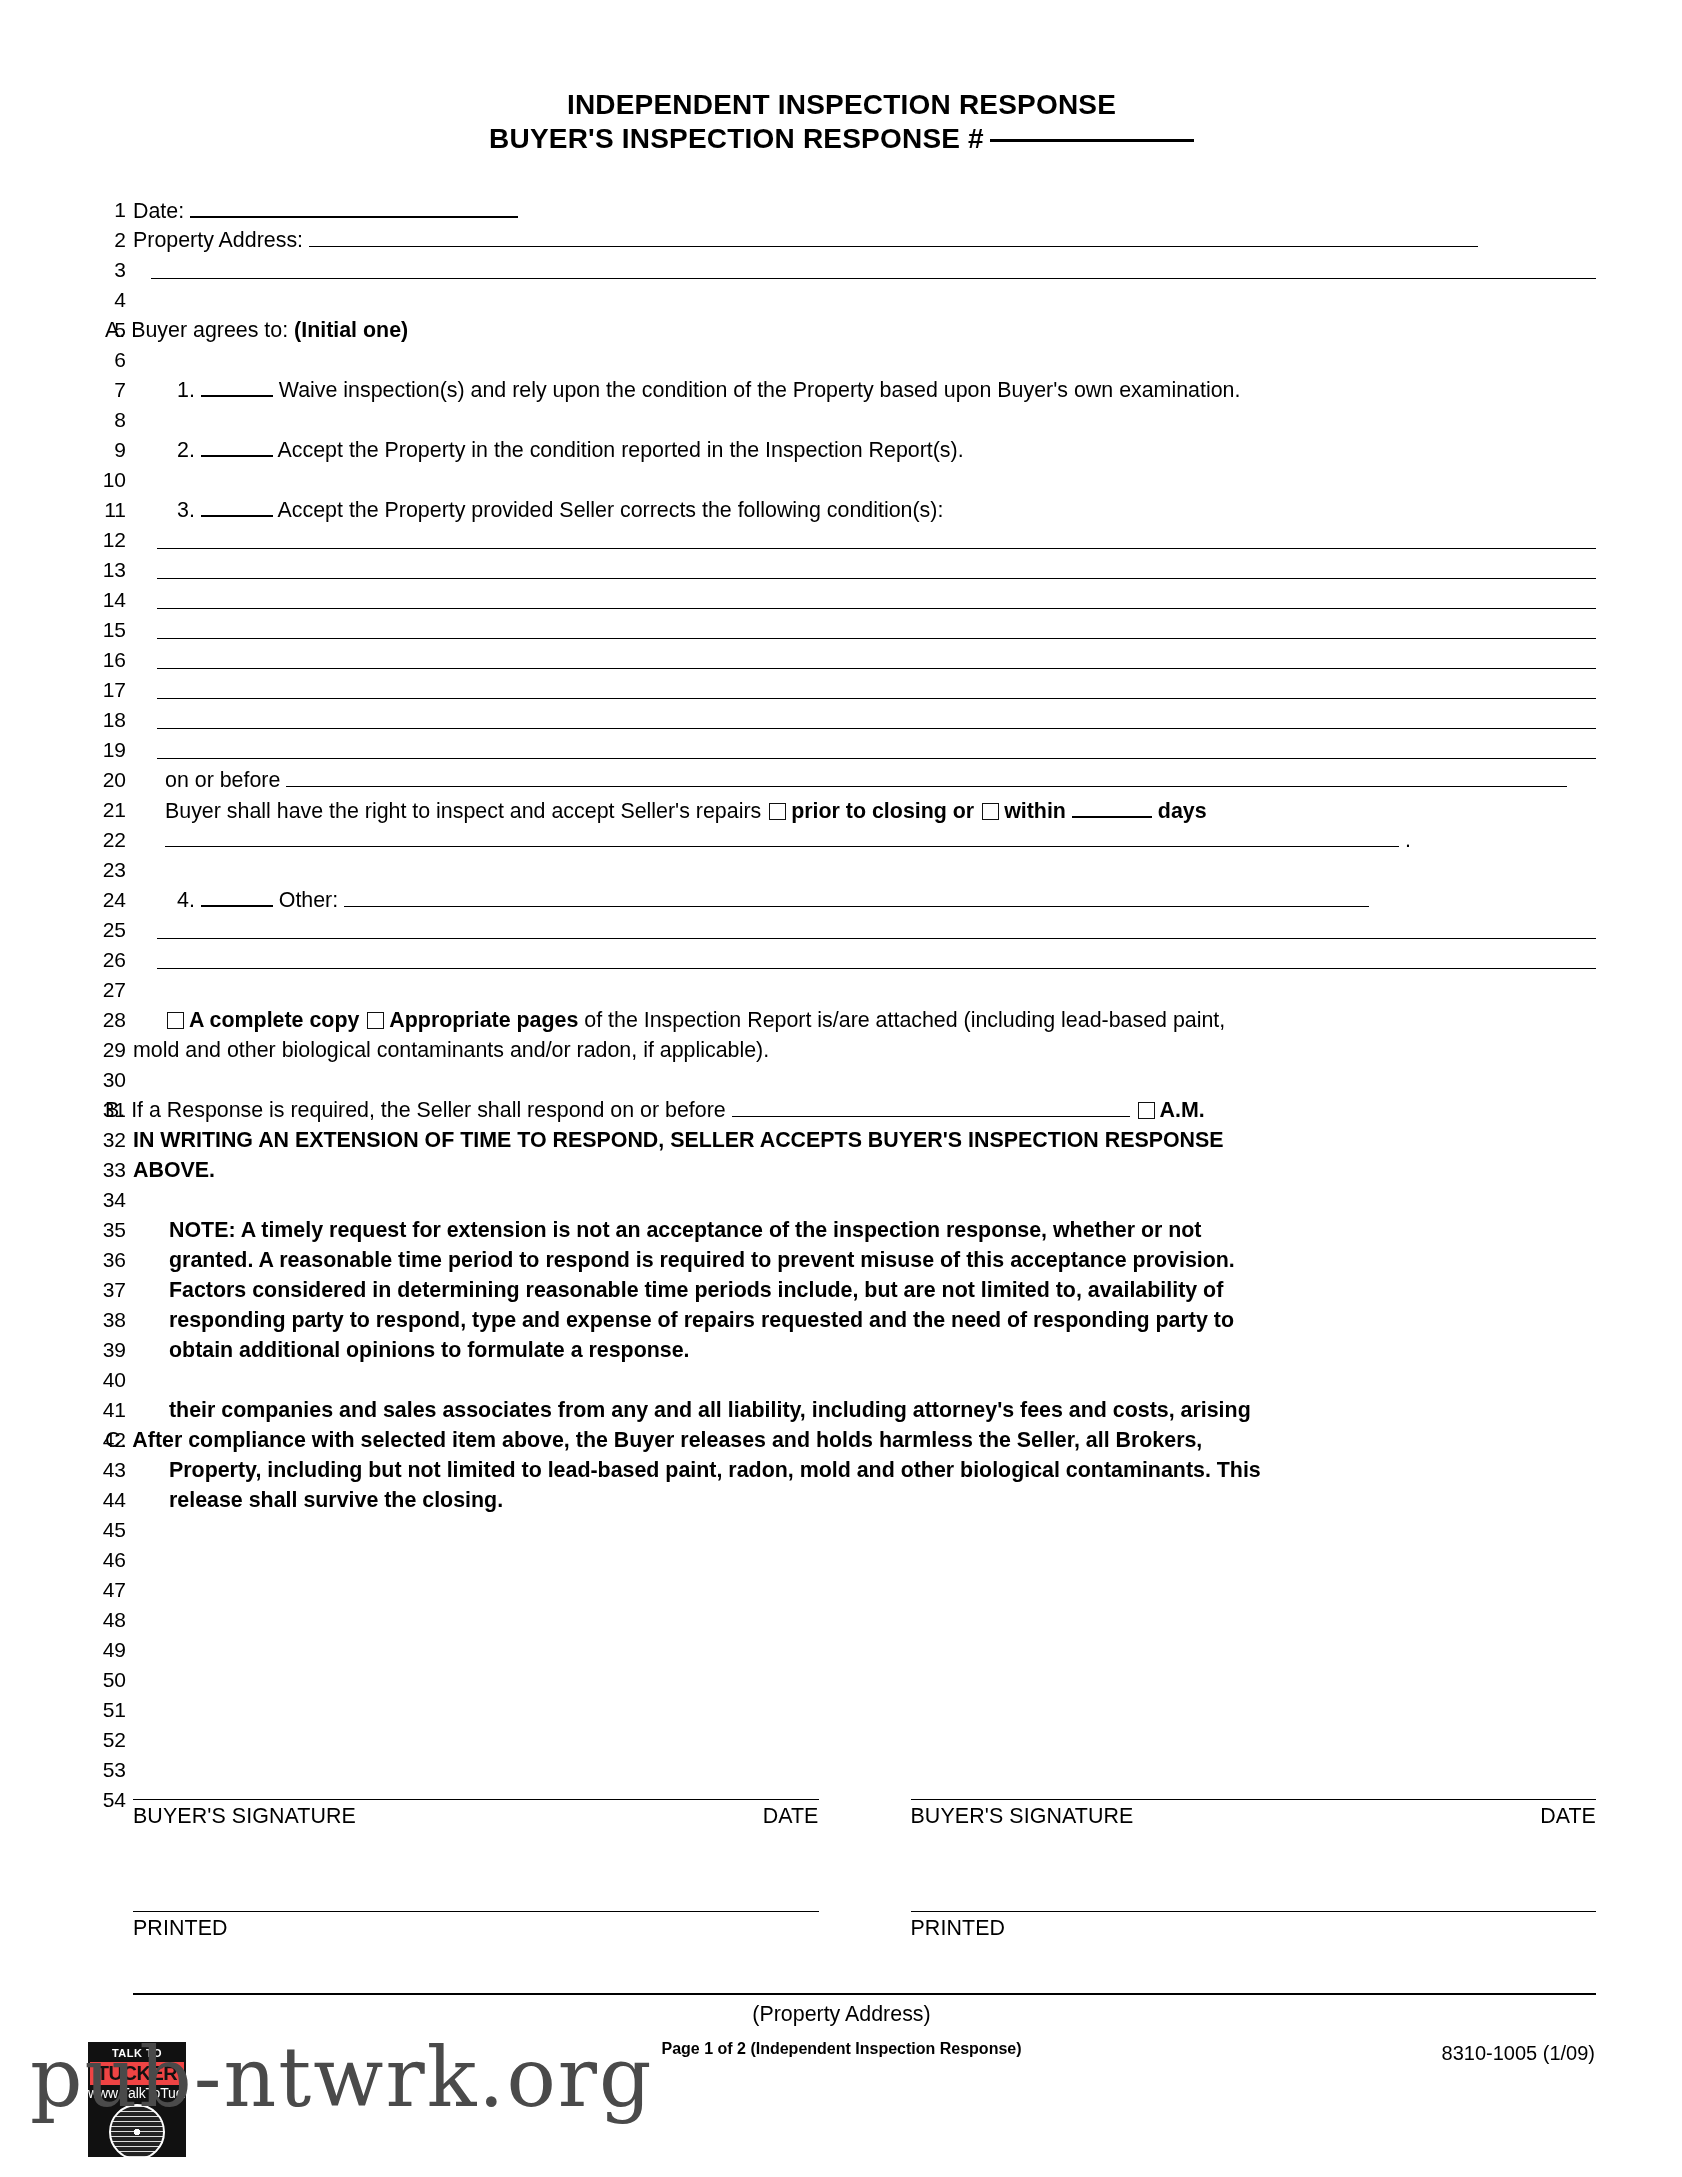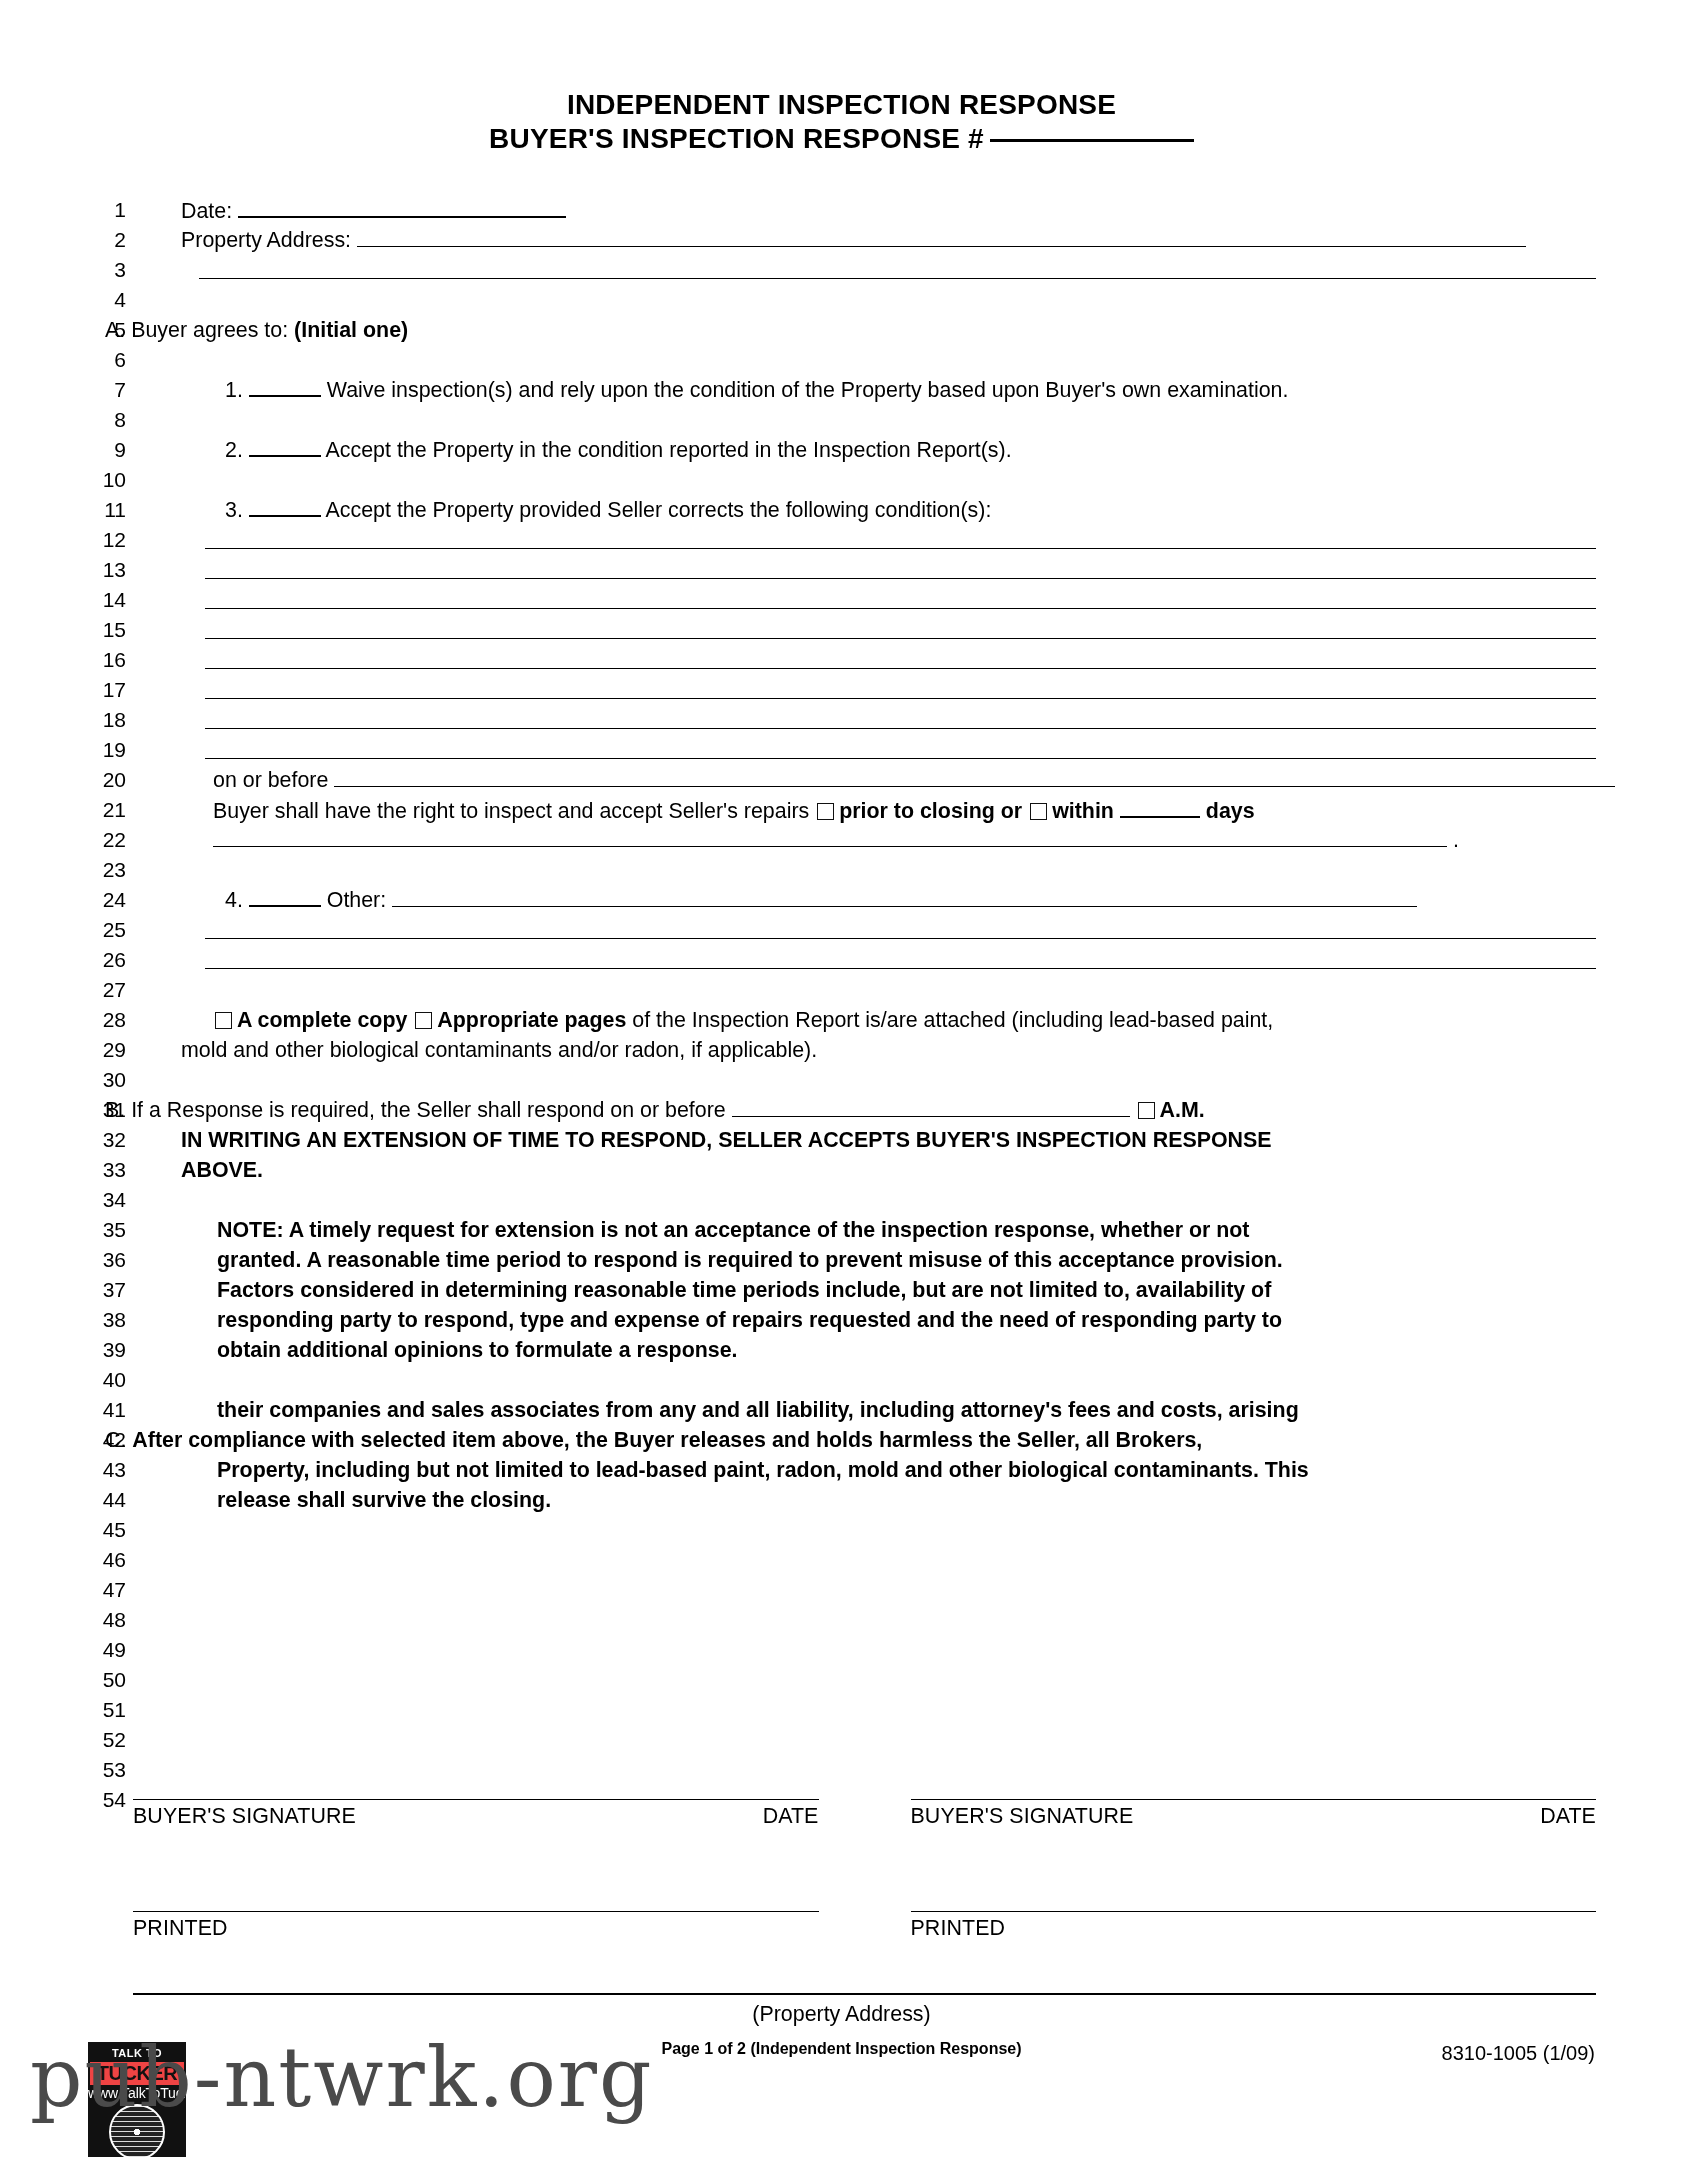--- a/index.html
+++ b/index.html
@@ -67,21 +67,20 @@
     left: 133px;
     top: 195px;
     width: 1463px;
     font-size: 21.4px;
     line-height: 30px;
   }
   .row {
     height: 30px;
     position: relative;
     white-space: nowrap;
-    margin-left: 48px;
   }
   .row.blank { }
   .indent-item { padding-left: 44px; }
   .indent-sub { padding-left: 32px; }
   .indent-para { padding-left: 36px; }
 
   b, .bold { font-weight: bold; }
 
   
   .ul {

